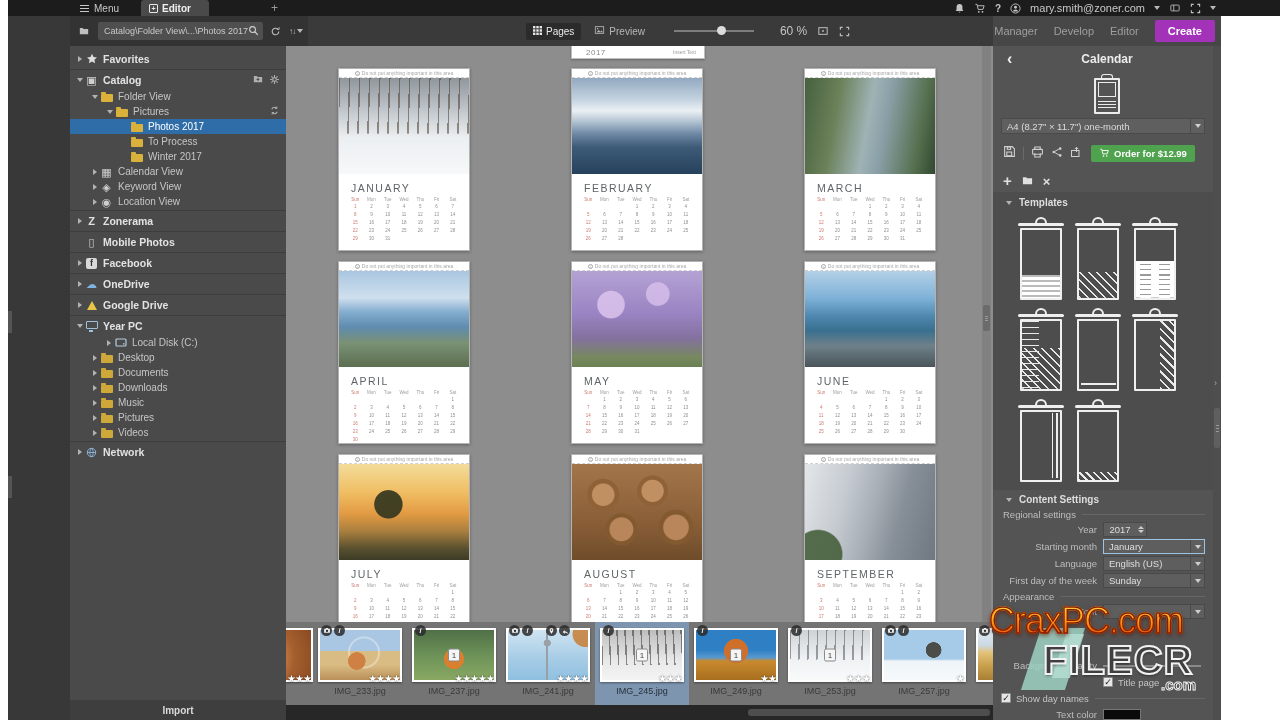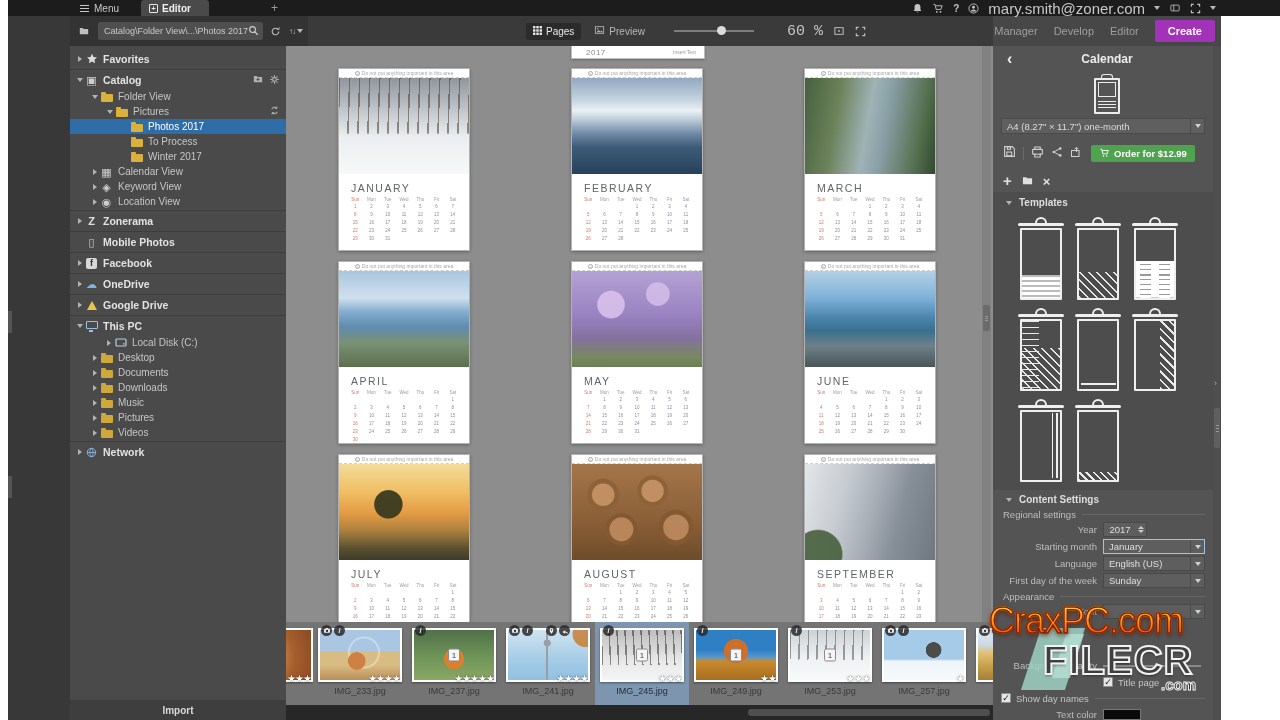--- a/index.html
+++ b/index.html
@@ -11,40 +11,40 @@
   .topbar { position:absolute; left:0; top:0; width:1280px; height:16px; background:#1c1c1c; display:flex; align-items:center; z-index:20; }
   .tb-left { display:flex; align-items:center; height:16px; }
   .hamburger { width:9px; height:7px; margin:0 5px 0 72px; background:repeating-linear-gradient(180deg,#c8c8c8 0 1px,transparent 1px 3px); }
   .tb-menu { color:#c8c8c8; font-size:10px; }
   .tb-tab { display:flex; align-items:center; gap:4px; height:16px; margin-left:22px; padding:0 18px 0 8px; background:#4a4a4a; border-radius:3px 3px 0 0; }
   .tb-tabicon { width:9px; height:9px; border:1px solid #e8e8e8; border-radius:1px; color:#e8e8e8; font-size:7px; line-height:7px; text-align:center; font-weight:bold; }
   .tb-tabname { color:#f0f0f0; font-size:10px; font-weight:bold; }
   .tb-plus { color:#9a9a9a; font-size:12px; margin-left:62px; }
   .tb-right { margin-left:auto; display:flex; align-items:center; gap:9px; padding-right:72px; color:#c4c4c4; }
   .tb-right svg { display:block; }
-  .tb-acct { font-size:15px; color:#c8c8c8; }
+  .tb-acct { font-size:11px; color:#c8c8c8; }
   .caret { width:0; height:0; border-left:3.5px solid transparent; border-right:3.5px solid transparent; border-top:4px solid #b8b8b8; }
   .qmark { font-size:10px; color:#c4c4c4; font-weight:bold; }
 
   
   .toolbar-left { position:absolute; left:62px; top:16px; width:238px; height:30px; background:#333333; display:flex; align-items:center; z-index:5; }
   .rail { position:absolute; left:0; top:16px; width:62px; height:704px; background:#383838; z-index:4; }
   .rail-handle { position:absolute; left:0; width:4px; height:22px; background:#555; }
   .crumb { display:flex; align-items:center; height:18px; background:#4f4f4f; border-radius:2px; margin-left:8px; padding:0 4px 0 6px; width:168px; }
   .crumb-text { color:#c9c9c9; font-size:9px; white-space:nowrap; overflow:hidden; flex:1; }
   .tl-icon { color:#bfbfbf; margin-left:7px; display:flex; align-items:center; }
   .sort-wrap { display:flex; align-items:center; color:#bfbfbf; font-size:8px; margin-left:8px; letter-spacing:-1px; }
 
   .toolbar-center { position:absolute; left:300px; top:16px; width:685px; height:30px; background:#3a3a3a; display:flex; align-items:center; z-index:5; }
   .vt-btn { display:flex; align-items:center; gap:4px; padding:3px 7px; border-radius:2px; color:#b8b8b8; font-size:10px; }
   .vt-btn.active { background:#2b2b2b; color:#e8e8e8; }
   .vt-pages { margin-left:218px; }
   .slider { position:relative; width:80px; height:2px; background:#7d7d7d; margin:0 14px 0 22px; }
   .slider-thumb { position:absolute; top:-4px; left:54%; width:9px; height:9px; border-radius:50%; background:#dcdcdc; }
-  .vt-zoom { color:#c4c4c4; font-size:15px; margin-left:19px;font-family:Liberation Mono, monospace; }
+  .vt-zoom { color:#c4c4c4; font-size:12px; margin-left:12px; }
   .vt-box { margin-left:10px; color:#bdbdbd; display:flex; align-items:center; }
 
   .workspace-tabs { position:absolute; left:985px; top:16px; width:228px; height:30px; background:#474747; display:flex; align-items:center; justify-content:flex-end; gap:16px; padding-right:6px; z-index:5; }
   .ws-tab { color:#9f9f9f; font-size:11px; }
   .ws-create { background:#a233b8; color:#fff; font-size:11px; font-weight:bold; padding:5px 13px; border-radius:2px; }
 
   
   .sidebar { position:absolute; left:62px; top:46px; width:216px; height:654px; background:#4a4a4a; z-index:5; overflow:hidden; padding-top:4px; }
   .tree-row { display:flex; align-items:center; height:15px; font-size:10px; color:#c6c6c6; padding-right:6px; }
   .tree-row.bold { height:18px; font-weight:bold; color:#e2e2e2; font-size:10.5px; }
@@ -453,21 +453,21 @@
           <span class="tri"></span>
         </span>
         <span>Google Drive</span>
       </div>
       <div class="tree-sep"></div>
       <div class="tree-row bold" style="padding-left: 4px;">
         <span class="tw d"></span>
         <span class="ticon">
           <span class="ic-pc"></span>
         </span>
-        <span>This PC</span>
+        <span>Year PC</span>
       </div>
       <div class="tree-row" style="padding-left: 33px;">
         <span class="tw r"></span>
         <span class="ticon">
           <svg width="12" height="9" viewBox="0 0 12 9">
             <rect x="1" y="1" width="10" height="7" rx="1" fill="none" stroke="#b8cfe2" stroke-width="1.2"></rect>
             <circle cx="8.8" cy="5.9" r=".8" fill="#b8cfe2"></circle>
           </svg>
         </span>
         <span>Local Disk (C:)</span>

